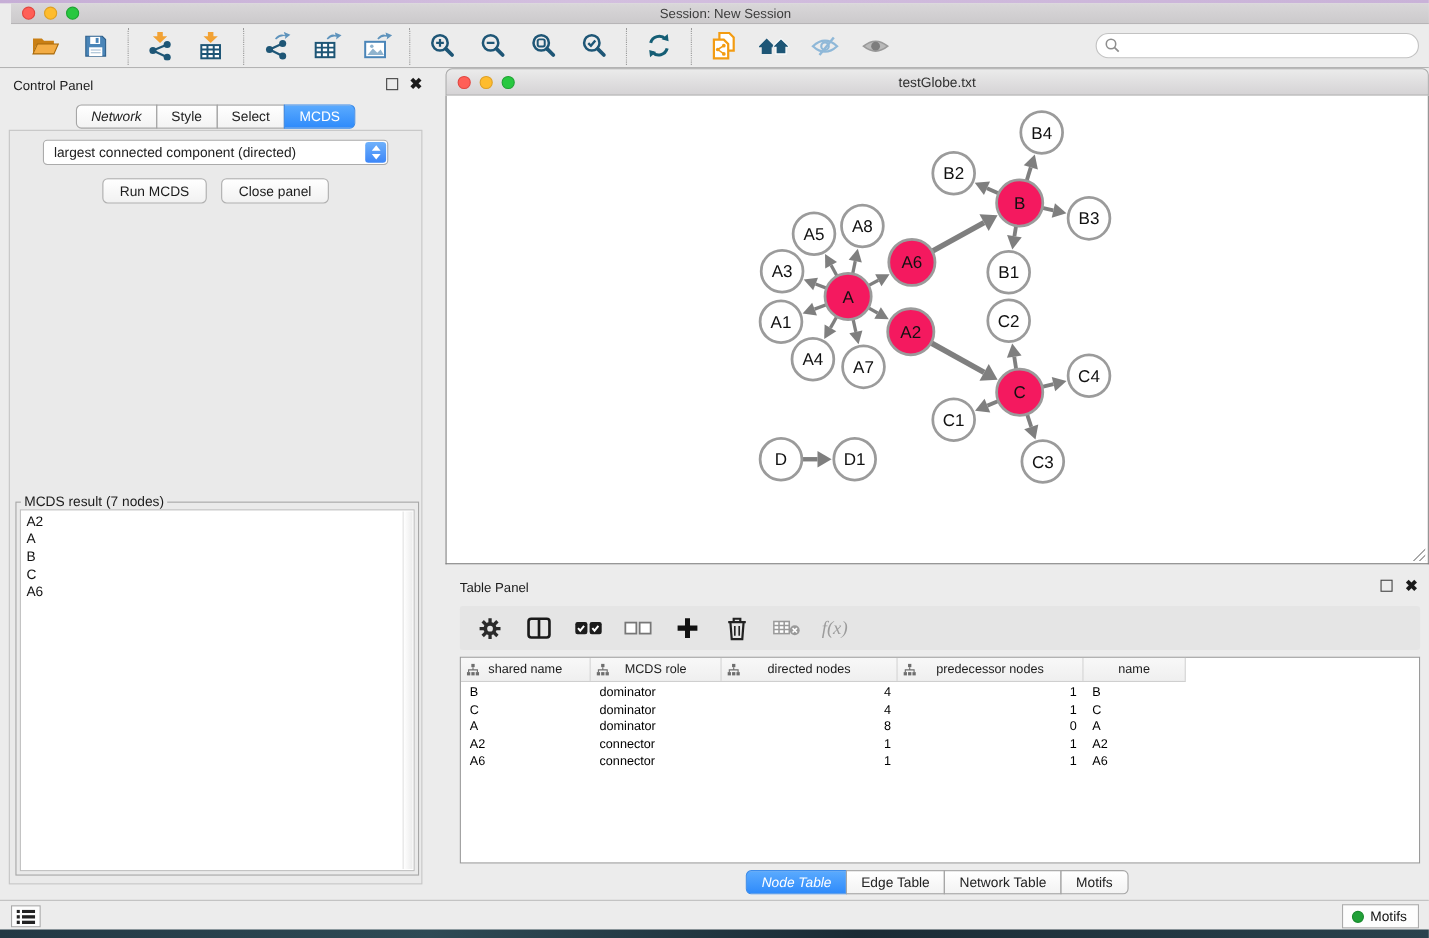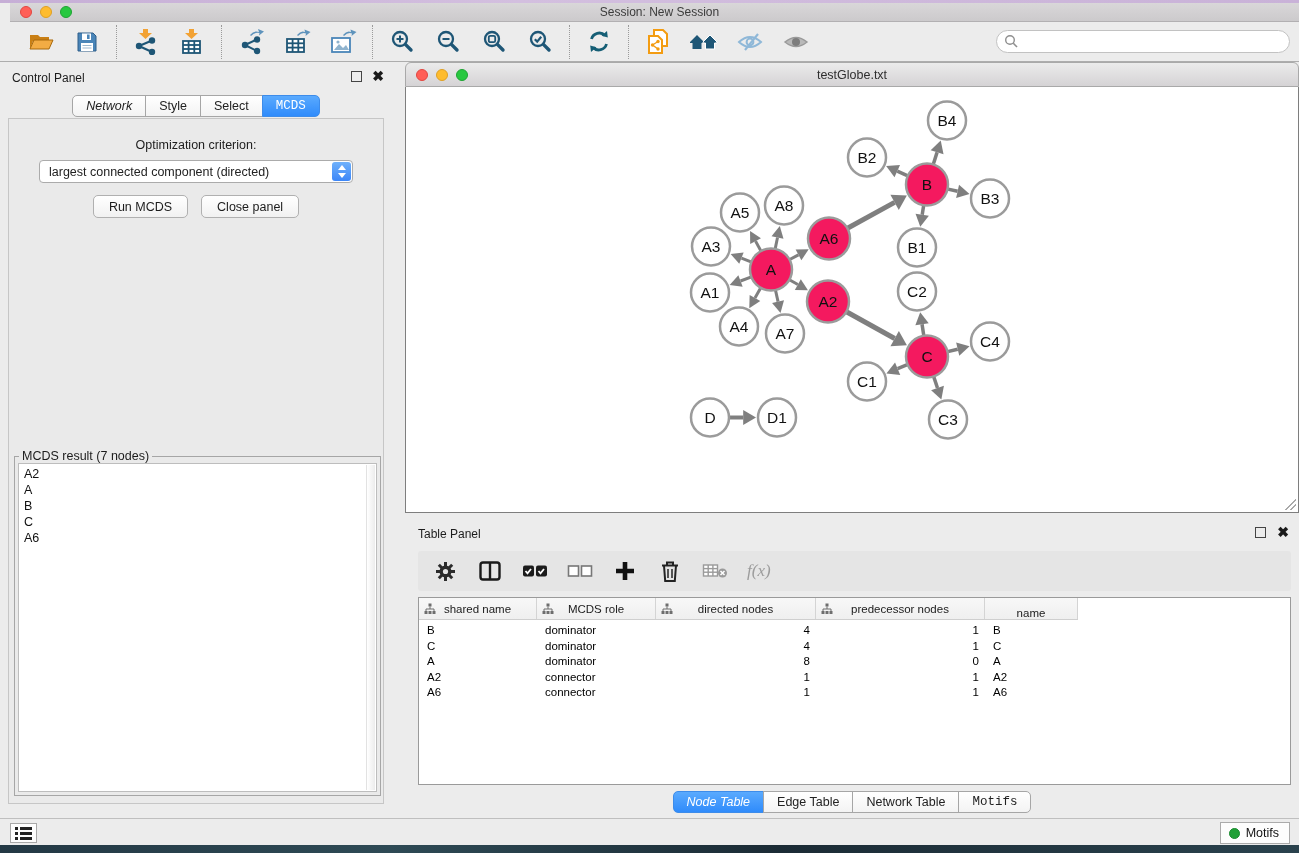--- a/index.html
+++ b/index.html
@@ -37,21 +37,21 @@
   .control-panel { position:absolute; left:0; top:0; width:392px; height:748px; }
   .cp-header { position:relative; height:30px; }
   .cp-title { position:absolute; left:12px; top:9px; font-size:12px; color:#1c1c1c; }
   .win-float { width:11px; height:11px; border:1.5px solid #444; display:inline-block; }
   .win-close { font-size:14px; font-weight:bold; color:#1a1a1a; line-height:11px; }
   .cp-hdr-icons { position:absolute; right:8px; top:9px; display:flex; gap:10px; align-items:center; }
   .seg { display:flex; }
   .seg .seg-btn { height:22px; padding:0 13px; background:linear-gradient(#ffffff,#f3f3f3);
     border:1px solid #a6a6a6; font-size:12.5px; color:#222; display:flex; align-items:center; margin-left:-1px; }
   .seg .seg-btn:first-child { border-radius:5px 0 0 5px; margin-left:0;font-style:italic; }
-  .seg .seg-btn:last-child { border-radius:0 5px 5px 0;font-family:Liberation Mono, monospace; }
+  .seg .seg-btn:last-child { border-radius:0 5px 5px 0; }
   .seg .seg-btn.active { background:linear-gradient(#5aaafe,#2f8bfb); border-color:#3d8cea; color:#fff; }
   .cp-tabs { position:absolute; top:33px; left:0; right:0; display:flex; justify-content:center; }
   .cp-body { position:absolute; top:56px; left:8px; right:8px; bottom:6px;
     border:1px solid #c6c6c6; background:#EAEAEA; }
   .opt-label { margin-top:19px; text-align:center; font-size:12.5px; color:#1d1d1d; }
   .opt-select { position:relative; margin:8px auto 0; width:314px; height:23px; background:#fff;
     border:1px solid #ababab; border-radius:4px; display:flex; align-items:center; padding-left:9px; font-size:12.5px; }
   .opt-stepper { position:absolute; right:1px; top:1px; bottom:1px; width:19px; border-radius:3px;
     background:linear-gradient(#6fb1fb,#3c86f8); display:flex; flex-direction:column; align-items:center; justify-content:center; gap:3px; }
   .tri-up { width:0;height:0;border-left:4px solid transparent;border-right:4px solid transparent;border-bottom:5px solid #fff; }
@@ -296,21 +296,20 @@
         <span class="win-close">✖</span>
       </span>
     </div>
     <div class="cp-tabs seg">
         <div class="seg-btn">Network</div>
         <div class="seg-btn">Style</div>
         <div class="seg-btn">Select</div>
         <div class="seg-btn active">MCDS</div>
       </div>
     <div class="cp-body">
-      <div class="opt-label">Optimization criterion:</div>
       <div class="opt-select">
         <span>largest connected component (directed)</span>
         <span class="opt-stepper">
           <span class="tri-up"></span>
             <span class="tri-down"></span>
         </span>
       </div>
       <div class="cp-buttons">
         <button class="push-btn">Run MCDS</button>
         <button class="push-btn">Close panel</button>
@@ -530,21 +529,21 @@
           <div class="tbl-hcell" style="width: 169px;">
             <svg class="colicon" width="12" height="12" viewBox="0 0 12 12">
               <rect x="4.5" y="0.5" width="3" height="3" fill="#6e6e6e"></rect>
               <rect x="0.5" y="8" width="3" height="3" fill="#6e6e6e"></rect>
               <rect x="4.5" y="8" width="3" height="3" fill="#6e6e6e"></rect>
               <rect x="8.5" y="8" width="3" height="3" fill="#6e6e6e"></rect>
               <path d="M6 3.5 V6 M2 8 V6 H10 V8" fill="none" stroke="#6e6e6e" stroke-width="1"></path>
             </svg>
             <span>predecessor nodes</span>
           </div>
-          <div class="tbl-hcell" style="width: 93px; align-items: flex-end;">
+          <div class="tbl-hcell" style="width: 93px;">
             <span>name</span>
           </div>
         </div>
       <div class="tbl-rows">
           <div class="tbl-row">
             <div class="tbl-cell" style="width: 118px; text-align: left; padding: 0px 0px 0px 8px;">B</div>
             <div class="tbl-cell" style="width: 119px; text-align: left; padding: 0px 0px 0px 8px;">dominator</div>
             <div class="tbl-cell" style="width: 160px; text-align: right; padding: 0px 6px 0px 0px;">4</div>
             <div class="tbl-cell" style="width: 169px; text-align: right; padding: 0px 6px 0px 0px;">1</div>
             <div class="tbl-cell" style="width: 93px; text-align: left; padding: 0px 0px 0px 8px;">B</div>

